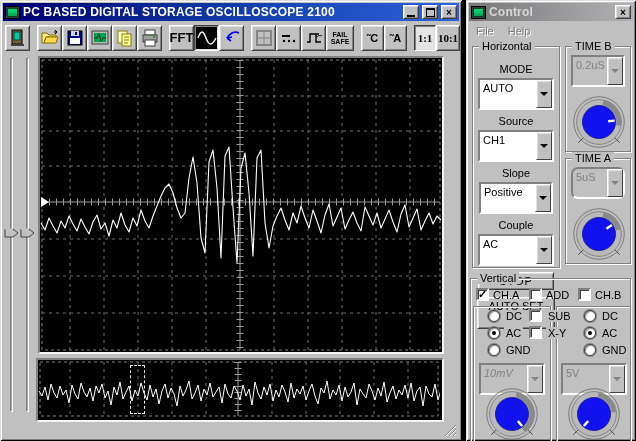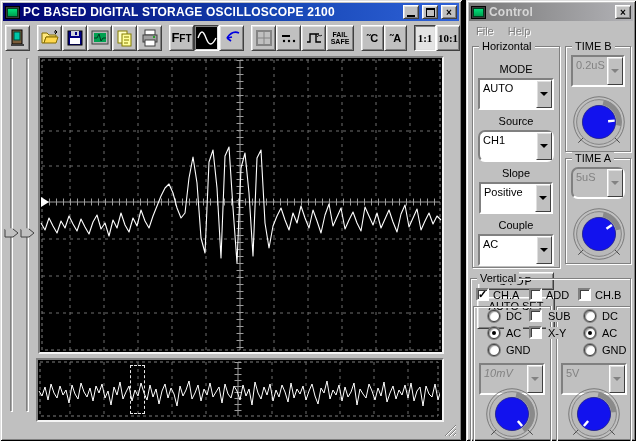--- a/index.html
+++ b/index.html
@@ -30,21 +30,21 @@
   .toolbar { position:absolute; left:3px; top:23px; right:3px; height:29px;
     display:flex; align-items:center; padding-left:2px; }
   .tb { width:25px; height:26px; background:#c0c0c0; flex:0 0 auto;
     border:1px solid; border-color:#fff #404040 #404040 #fff;
     box-shadow:inset 1px 1px 0 #dfdfdf, inset -1px -1px 0 #808080;
     display:flex; align-items:center; justify-content:center; }
   .tb.pressed { border-color:#404040 #fff #fff #404040;
     box-shadow:inset 1px 1px 0 #808080, inset -1px -1px 0 #dfdfdf; }
   .tb.g { margin-left:7px; }
   .tb svg { display:block; }
-  .fftlbl { font-weight:bold; font-size:10px; }
+  .fftlbl { font-weight:bold; font-size:13px; }
   .fftlbl::first-letter { font-size:13px; }
   .fslbl { font-weight:bold; font-size:7px; line-height:7px; width:22px; text-align:center;
     white-space:normal; }
   .tmplbl { font-weight:bold; font-size:11px; }
   .ratiolbl { font-weight:bold; font-size:11px; font-family:"Liberation Serif", serif; }
   .tb.wavebtn { background:#000; }
   
   .sunken2 { border:2px solid; border-color:#808080 #f4f4f4 #f4f4f4 #808080; background:#000; }
   .scope { position:absolute; left:38px; top:56px; width:406px; height:298px; }
   .mini  { position:absolute; left:36px; top:358px; width:408px; height:64px; }
@@ -280,21 +280,21 @@
   <div class="grp" style="left:6px;top:46px;width:88px;height:222px;">
     <span class="leg">Horizontal</span>
     <div class="ctl-lbl" style="margin-top:16px;">MODE</div>
     <div class="combo" style="margin:0 5px;">
       <span class="val">AUTO</span>
       <span class="drop">
           <span class="arr"></span>
         </span>
     </div>
     <div class="ctl-lbl">Source</div>
-    <div class="combo" style="margin:0 5px;border-radius:7px;">
+    <div class="combo" style="margin:0 5px;">
       <span class="val">CH1</span>
       <span class="drop">
           <span class="arr"></span>
         </span>
     </div>
     <div class="ctl-lbl">Slope</div>
     <div class="combo" style="margin:0 6px;">
       <span class="val">Positive</span>
       <span class="drop">
           <span class="arr"></span>

